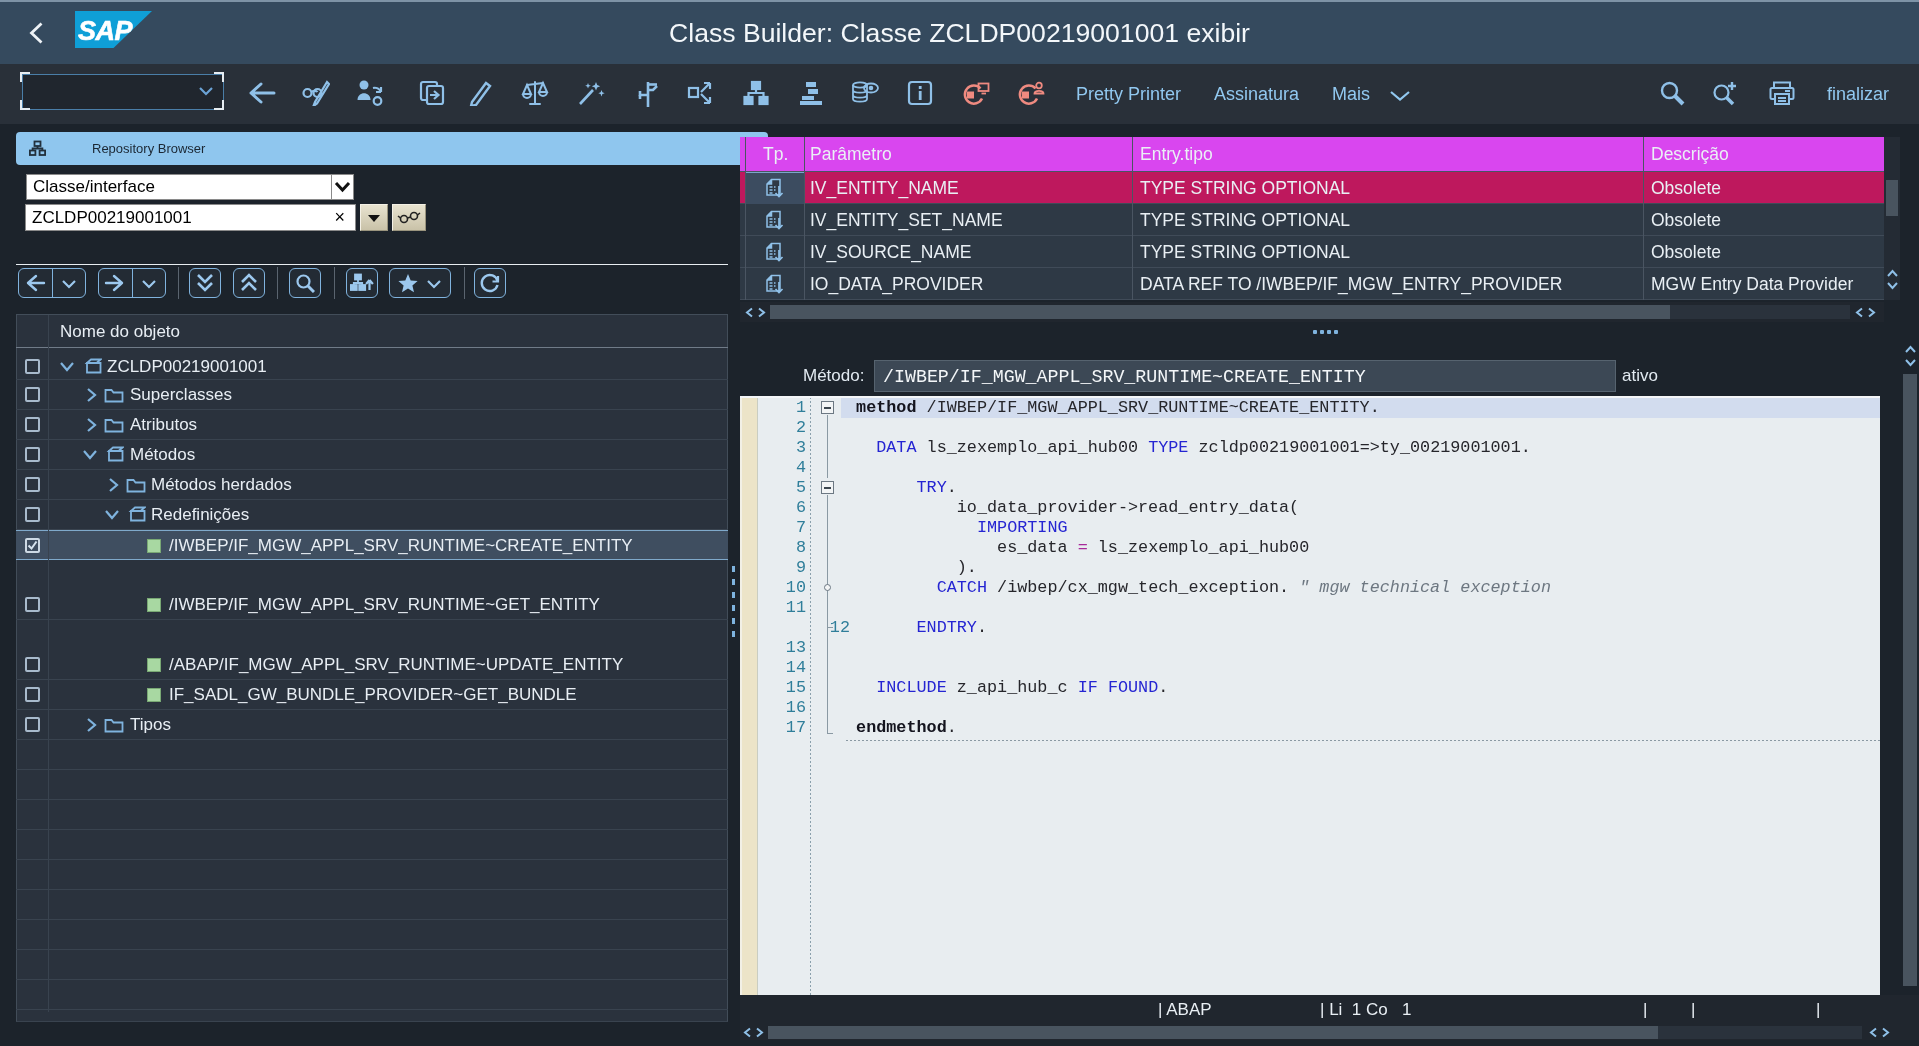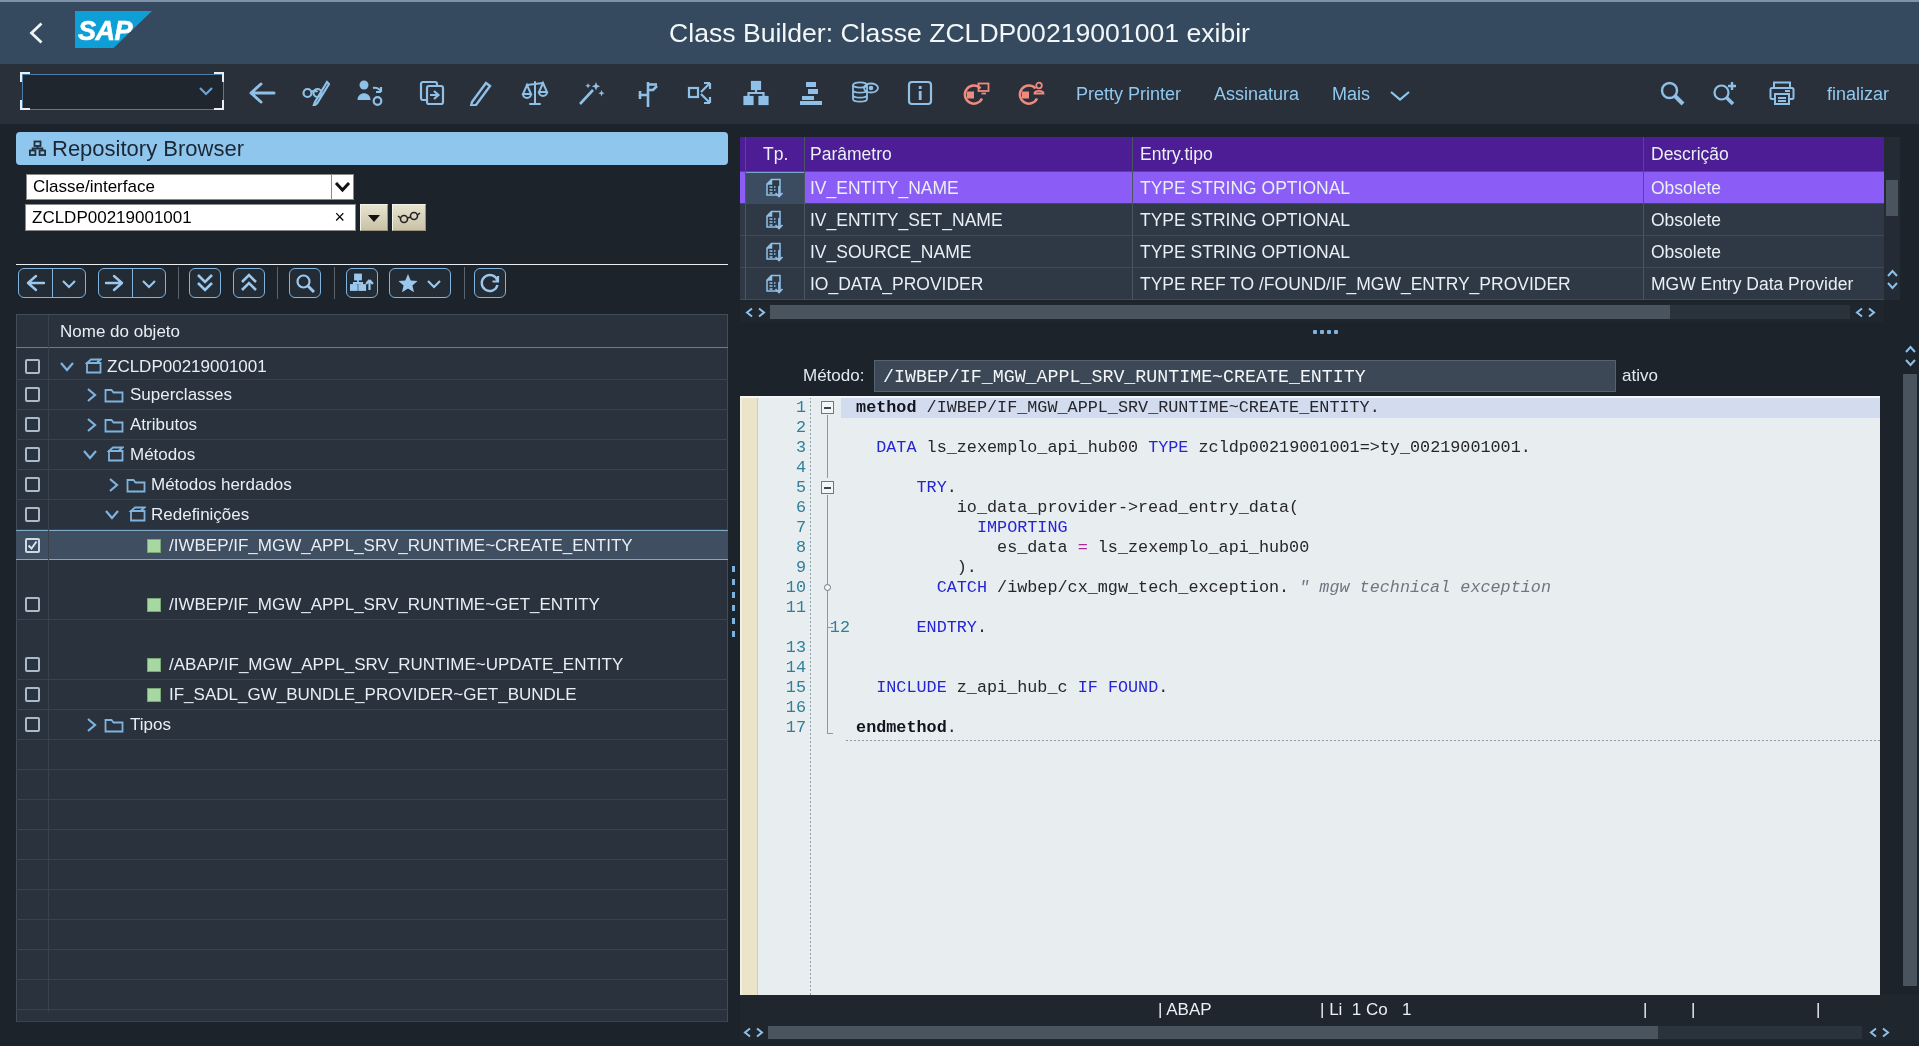--- a/index.html
+++ b/index.html
@@ -10,21 +10,21 @@
 #title{left:0;top:0;width:1919px;height:64px;line-height:66px;text-align:center;color:#f3f7fa;font-size:26.6px;}
 #back{left:28px;top:20px;color:#eef3f7;font-size:26px;}
 #saplogo{left:75px;top:11px;width:77px;height:37px;}
 
 #tbar{left:0;top:64px;width:1919px;height:60px;background:#293039;}
 #cmd{left:22px;top:74px;width:202px;height:36px;background:#20262e;border:1px solid #4a7ea8;box-sizing:border-box;}
 .cbr{position:absolute;width:8px;height:8px;border:2px solid #e7edf2;}
 .ticon{position:absolute;top:80px;width:26px;height:26px;}
 .ttext{position:absolute;top:70px;height:48px;line-height:48px;color:#91c8f0;font-size:18px;}
 
-#repohdr{left:16px;top:132px;width:712px;height:33px;background:#8fc6ee;border-radius:4px;color:#1b2733;font-size:22px;line-height:33px;}
+#repohdr{left:16px;top:132px;width:712px;height:33px;background:#8fc6ee;border-radius:4px;color:#1b2733;font-size:13px;line-height:33px;padding-left:40px;}
 .win{background:#fff;border:1px solid #8a8a8a;box-sizing:border-box;color:#000;}
 .tanbtn{background:linear-gradient(#e8e3d0,#c9c2a8);border:1px solid #9a947e;border-top-color:#f4f1e6;border-left-color:#f4f1e6;box-sizing:border-box;}
 .lbtn{border:1px solid #80b3de;border-radius:6px;box-sizing:border-box;background:#232b34;}
 .sep-v{position:absolute;width:1px;background:#5a646f;}
 
 #tree{left:16px;top:314px;width:712px;height:708px;border:1px solid #424d59;border-bottom-color:#39434f;box-sizing:border-box;background:#2a323d;}
 .trow{position:absolute;left:16px;width:712px;height:30px;border-bottom:1px solid #39434f;box-sizing:border-box;}
 .tctext{color:#e8eef4;font-size:17px;line-height:30px;position:absolute;white-space:pre;}
 .cb{position:absolute;left:9px;top:7px;width:15px;height:15px;border:2px solid #a8bacc;border-radius:2px;box-sizing:border-box;}
 .gsq{position:absolute;top:8px;width:14px;height:14px;background:#a8d8a2;border:1px solid #79a874;box-sizing:border-box;}
@@ -518,27 +518,27 @@
     <div class="abs trow" style="top:980px;"></div>
     <div class="abs" style="left:48px;top:315px;width:1px;height:697px;background:#39434f;"></div>
 
 <div class="abs" style="left:732px;top:566px;width:3px;height:6px;background:#7fb3de;"></div>
     <div class="abs" style="left:732px;top:579px;width:3px;height:6px;background:#7fb3de;"></div>
     <div class="abs" style="left:732px;top:592px;width:3px;height:6px;background:#7fb3de;"></div>
     <div class="abs" style="left:732px;top:605px;width:3px;height:6px;background:#7fb3de;"></div>
     <div class="abs" style="left:732px;top:618px;width:3px;height:6px;background:#7fb3de;"></div>
     <div class="abs" style="left:732px;top:631px;width:3px;height:6px;background:#7fb3de;"></div>
 
-<div class="abs" style="left:740px;top:137px;width:1144px;height:35px;background:#4c1d95;border-bottom:1px solid #4a5562;box-sizing:border-box;">
+<div class="abs" style="left:740px;top:137px;width:1144px;height:35px;background:#d946ef;border-bottom:1px solid #4a5562;box-sizing:border-box;">
       <span class="hrow" style="left:23px;top:7px;">Tp.</span>
       <span class="hrow" style="left:70px;top:7px;">Parâmetro</span>
       <span class="hrow" style="left:400px;top:7px;">Entry.tipo</span>
       <span class="hrow" style="left:911px;top:7px;">Descrição</span>
     </div>
-    <div class="rrow" style="top:172px;background:#8b5cf6;border-bottom:1px solid #404b58;box-sizing:border-box;">
+    <div class="rrow" style="top:172px;background:#be185d;border-bottom:1px solid #404b58;box-sizing:border-box;">
       <span style="position:absolute;left:5px;top:0px;width:60px;height:33px;background:#3c4c60;border:1px solid #7aa6cc;box-sizing:border-box;"></span>
       <span style="position:absolute;left:25px;top:6px;">
         <svg width="20" height="22" viewBox="0 0 20 22">
           <g stroke="#8fc0e8" stroke-width="1.5" fill="none">
             <path d="M6.5 1.5 h8.5 V17 H2 V6 z" fill="#2e3945"></path>
             <path d="M6.5 1.5 V6 H2" fill="#8fc0e8"></path>
             <path d="M4.5 9 h6 M4.5 12 h6 M4.5 15 h4" stroke-dasharray="3 1.5"></path>
           </g>
           <path d="M14 8 v10.5 m-3.5 -3.5 l3.5 3.5 l3.5 -3.5" stroke="#8fc0e8" stroke-width="1.7" fill="none"></path>
         </svg>
@@ -582,21 +582,21 @@
         <svg width="20" height="22" viewBox="0 0 20 22">
           <g stroke="#8fc0e8" stroke-width="1.5" fill="none">
             <path d="M6.5 1.5 h8.5 V17 H2 V6 z" fill="#2e3945"></path>
             <path d="M6.5 1.5 V6 H2" fill="#8fc0e8"></path>
             <path d="M4.5 9 h6 M4.5 12 h6 M4.5 15 h4" stroke-dasharray="3 1.5"></path>
           </g>
           <path d="M14 8 v10.5 m-3.5 -3.5 l3.5 3.5 l3.5 -3.5" stroke="#8fc0e8" stroke-width="1.7" fill="none"></path>
         </svg>
       </span>
       <span style="position:absolute;left:70px;">IO_DATA_PROVIDER</span>
-      <span style="position:absolute;left:400px;">TYPE REF TO /FOUND/IF_MGW_ENTRY_PROVIDER</span>
+      <span style="position:absolute;left:400px;">DATA REF TO /IWBEP/IF_MGW_ENTRY_PROVIDER</span>
       <span style="position:absolute;left:911px;">MGW Entry Data Provider</span>
     </div>
     <div class="abs" style="left:745px;top:137px;width:1px;height:163px;background:#4a5562;"></div>
     <div class="abs" style="left:804px;top:137px;width:1px;height:163px;background:#4a5562;"></div>
     <div class="abs" style="left:1132px;top:137px;width:1px;height:163px;background:#4a5562;"></div>
     <div class="abs" style="left:1643px;top:137px;width:1px;height:163px;background:#4a5562;"></div>
     <div class="abs" style="left:1884px;top:137px;width:16px;height:163px;background:#242b34;"></div>
     <div class="abs" style="left:1886px;top:180px;width:12px;height:36px;background:#49545f;"></div>
     <div class="abs" style="left:1886px;top:268px;">
       <svg width="13" height="10" viewBox="0 0 13 10">

